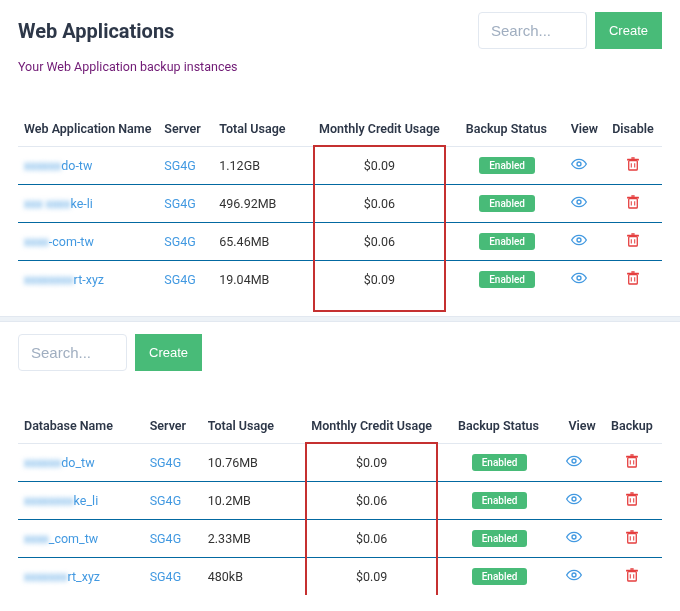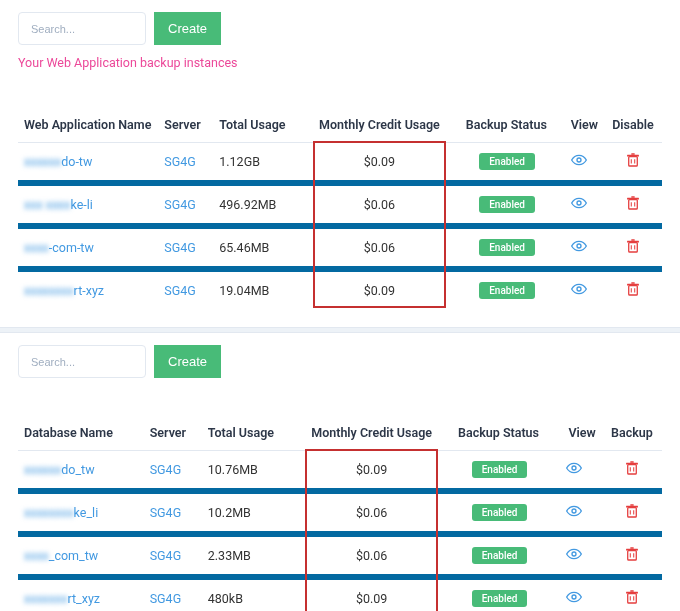--- a/index.html
+++ b/index.html
@@ -25,57 +25,57 @@
       color: #2d3748;
     }
     .header-controls {
       display: flex;
       gap: 8px;
     }
     .search-input {
       border: 1px solid #e2e8f0;
       border-radius: 4px;
       padding: 9px 12px;
-      font-size: 11px;
+      font-size: 15px;
       color: #718096;
-      width: 128px;
+      width: 109px;
       outline: none;
     }
     .search-input::placeholder { color: #a0aec0; }
     .create-btn {
       background: #48bb78;
       color: #fff;
       border: none;
       border-radius: 0;
       padding: 9px 14px;
       font-size: 13px;
       font-weight: 500;
       cursor: pointer;
     }
     .subtitle {
       font-size: 12.5px;
-      color: #ec4899;
+      color: #701a75;
       margin-bottom: 28px;
     }
     table {
       width: 100%;
       border-collapse: collapse;
       font-size: 12.5px;
     }
     thead th {
       text-align: left;
       font-weight: 600;
       color: #2d3748;
       padding: 8px 6px 10px 6px;
       border-bottom: 1px solid #e2e8f0;
       white-space: nowrap;
     }
     tbody td {
       padding: 10px 6px;
-      border-bottom: 6px solid #0369a1;
+      border-bottom: 1px solid #0369a1;
       vertical-align: middle;
       white-space: nowrap;
     }
     tbody tr:last-child td { border-bottom: none; }
     .app-name {
       color: #4299e1;
       cursor: pointer;
     }
     .name-blur {
       filter: blur(2.5px);
@@ -137,20 +137,21 @@
     .col-mcu { width: 18%; }
     .col-status { width: 15%; }
     .col-view { width: 10%; }
     .col-action { width: 10%; }
   </style>
 </head>
 <body>
 
 <div class="section">
   <div class="section-header">
+    <div class="section-title">Web Applications</div>
     <div class="header-controls">
       <input class="search-input" placeholder="Search..." style="">
       <button class="create-btn">Create</button>
     </div>
   </div>
   <div class="subtitle">Your Web Application backup instances</div>
 
   <div class="table-wrap">
     <table>
       <colgroup>

